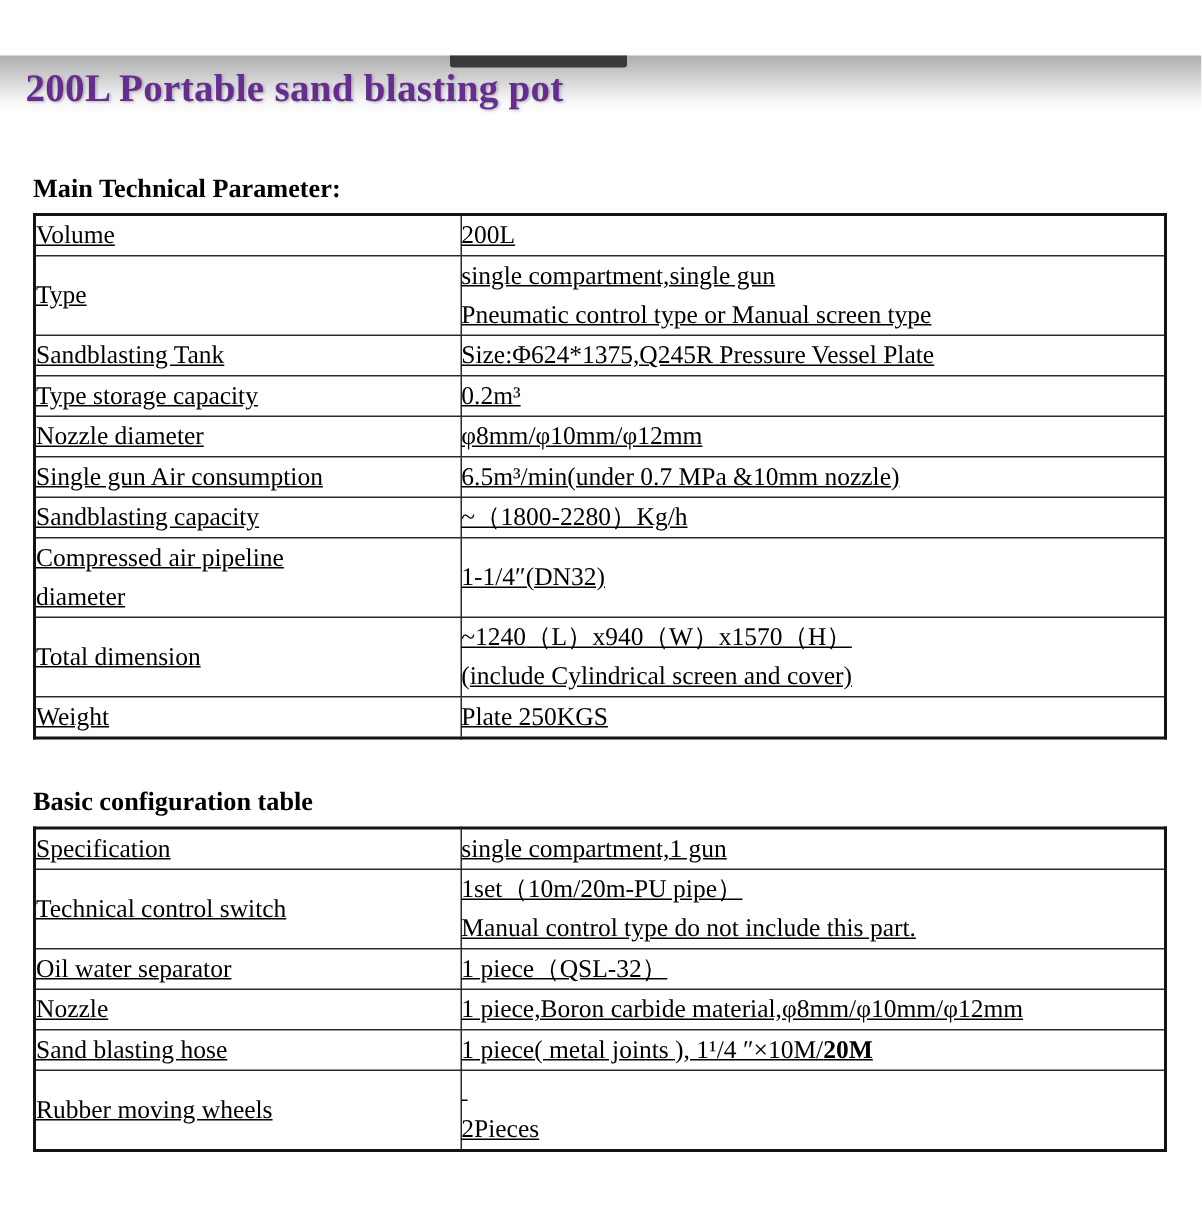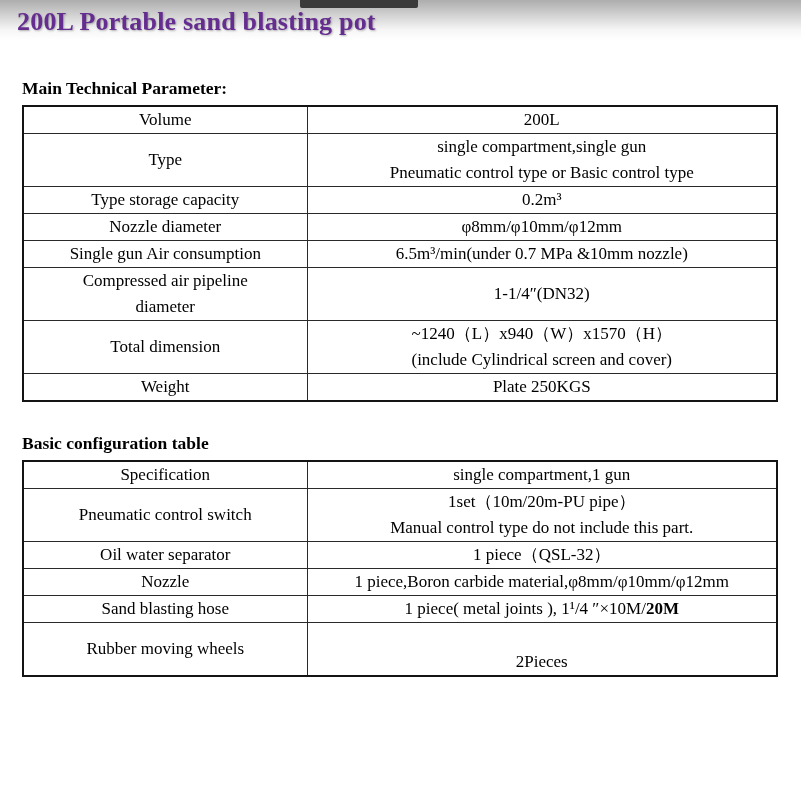--- a/index.html
+++ b/index.html
@@ -10,20 +10,21 @@
     font-family: "Liberation Serif", "DejaVu Serif", serif;
     overflow: hidden;
   }
   .page { position: relative; width: 801px; height: 803px; background: #ffffff; }
 
   
   .header {
     position: relative;
     width: 100%; height: 44px;
     background: linear-gradient(to bottom, #adadad 0px, #f6f6f6 30px, #ffffff 40px);
+    margin-top: 37px;
   }
   .page-title {
     margin: 0;
     padding: 7px 0 0 17px;
     font-size: 26px;
     font-weight: bold;
     color: #662D91;
     letter-spacing: 0.2px;
     text-shadow: 1px 1px 2px rgba(90,90,90,0.45);
   }
@@ -51,22 +52,22 @@
     width: 756px;
     margin-left: 22px;
     border: 2px solid #141414;
   }
   table.param-table td {
     border: 1px solid #2a2a2a;
     padding: 0;
     font-size: 17px;
     line-height: 26px;
     color: #000000;
-    text-align: center;
     vertical-align: middle;
+    text-decoration: underline;
   }
   td.label-cell { width: 284px; }
   .line { white-space: nowrap; }
   .bold { font-weight: bold; }
 </style>
 </head>
 <body>
 
 <div class="page">
 
@@ -86,21 +87,29 @@
           <td class="value-cell">
             <div class="line"><span>200L</span></div>
           </td>
         </tr>
         <tr>
           <td class="label-cell">
             <div class="line"><span>Type</span></div>
           </td>
           <td class="value-cell">
             <div class="line"><span>single compartment,single gun</span></div>
-            <div class="line"><span>Pneumatic control type or Basic control type</span></div>
+            <div class="line"><span>Pneumatic control type or Manual screen type</span></div>
+          </td>
+        </tr>
+        <tr>
+          <td class="label-cell">
+            <div class="line"><span>Sandblasting Tank</span></div>
+          </td>
+          <td class="value-cell">
+            <div class="line"><span>Size:Φ624*1375,Q245R Pressure Vessel Plate</span></div>
           </td>
         </tr>
         <tr>
           <td class="label-cell">
             <div class="line"><span>Type storage capacity</span></div>
           </td>
           <td class="value-cell">
             <div class="line"><span>0.2m³</span></div>
           </td>
         </tr>
@@ -111,20 +120,28 @@
           <td class="value-cell">
             <div class="line"><span>φ8mm/φ10mm/φ12mm</span></div>
           </td>
         </tr>
         <tr>
           <td class="label-cell">
             <div class="line"><span>Single gun Air consumption</span></div>
           </td>
           <td class="value-cell">
             <div class="line"><span>6.5m³/min(under 0.7 MPa &amp;10mm nozzle)</span></div>
+          </td>
+        </tr>
+        <tr>
+          <td class="label-cell">
+            <div class="line"><span>Sandblasting capacity</span></div>
+          </td>
+          <td class="value-cell">
+            <div class="line"><span>~（1800-2280）Kg/h</span></div>
           </td>
         </tr>
         <tr>
           <td class="label-cell">
             <div class="line"><span>Compressed air pipeline</span></div>
             <div class="line"><span>diameter</span></div>
           </td>
           <td class="value-cell">
             <div class="line"><span>1-1/4″(DN32)</span></div>
           </td>
@@ -156,21 +173,21 @@
         <tr>
           <td class="label-cell">
             <div class="line"><span>Specification</span></div>
           </td>
           <td class="value-cell">
             <div class="line"><span>single compartment,1 gun</span></div>
           </td>
         </tr>
         <tr>
           <td class="label-cell">
-            <div class="line"><span>Pneumatic control switch</span></div>
+            <div class="line"><span>Technical control switch</span></div>
           </td>
           <td class="value-cell">
             <div class="line"><span>1set（10m/20m-PU pipe）</span></div>
             <div class="line"><span>Manual control type do not include this part.</span></div>
           </td>
         </tr>
         <tr>
           <td class="label-cell">
             <div class="line"><span>Oil water separator</span></div>
           </td>

